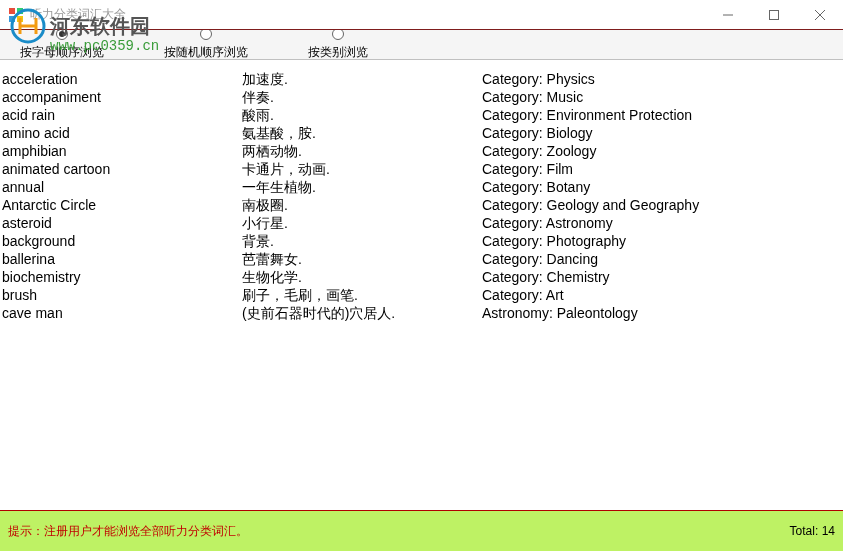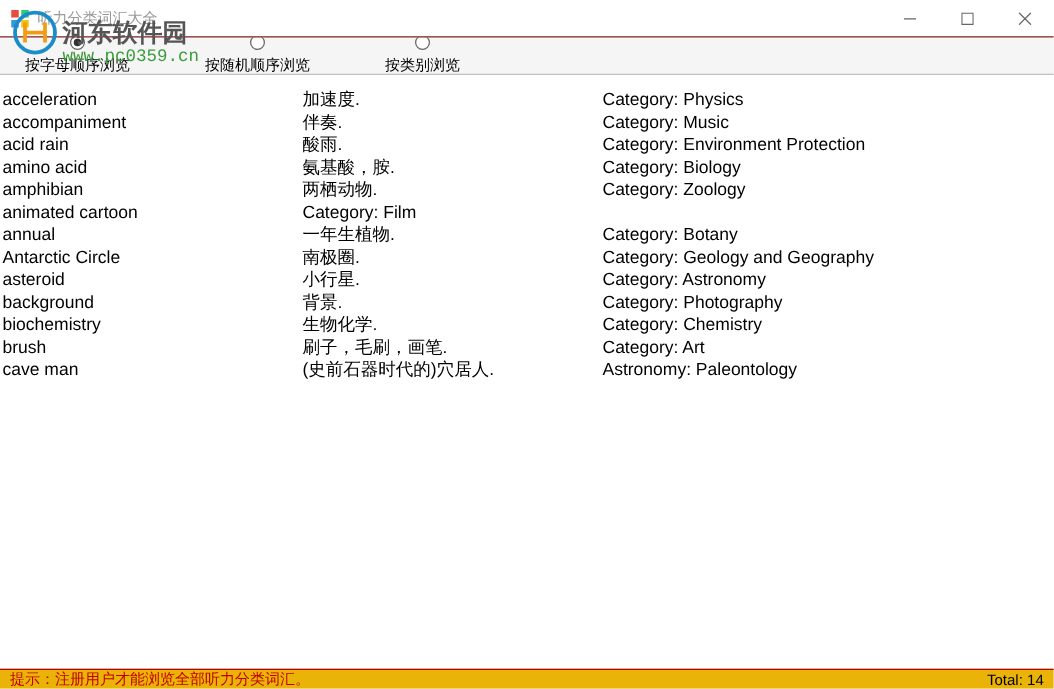--- a/index.html
+++ b/index.html
@@ -122,28 +122,28 @@
       white-space: pre;
     }
     .col-word { width: 240px; }
     .col-def { width: 240px; }
     .col-cat { flex: 1; }
     .statusbar {
       position: absolute;
       bottom: 0;
       left: 0;
       right: 0;
-      height: 16px;
+      height: 41px;
       border-top: 1px solid #b00000;
       display: flex;
       align-items: center;
       justify-content: space-between;
       padding: 0 8px;
       font-size: 12px;
-      background: #eab308;
+      background: #bef264;
     }
     .status-msg { color: #c00000; }
     .status-total { color: #000; }
   </style>
 </head>
 <body>
 
 <div class="titlebar">
   <span class="app-icon">
     <svg viewBox="0 0 16 16">
@@ -197,25 +197,26 @@
     <span>按类别浏览</span>
   </label>
 </div>
 
 <div class="content" id="vocab-container">
     <div class="vocab-row"><span class="col-word">acceleration</span><span class="col-def">加速度.</span><span class="col-cat">Category: Physics</span></div>
     <div class="vocab-row"><span class="col-word">accompaniment</span><span class="col-def">伴奏.</span><span class="col-cat">Category: Music</span></div>
     <div class="vocab-row"><span class="col-word">acid rain</span><span class="col-def">酸雨.</span><span class="col-cat">Category: Environment Protection</span></div>
     <div class="vocab-row"><span class="col-word">amino acid</span><span class="col-def">氨基酸，胺.</span><span class="col-cat">Category: Biology</span></div>
     <div class="vocab-row"><span class="col-word">amphibian</span><span class="col-def">两栖动物.</span><span class="col-cat">Category: Zoology</span></div>
-    <div class="vocab-row"><span class="col-word">animated cartoon</span><span class="col-cat">Category: Film</span></div>
+    <div class="vocab-row"><span class="col-word">animated cartoon</span><span class="col-def">卡通片，动画.</span><span class="col-cat">Category: Film</span></div>
     <div class="vocab-row"><span class="col-word">annual</span><span class="col-def">一年生植物.</span><span class="col-cat">Category: Botany</span></div>
     <div class="vocab-row"><span class="col-word">Antarctic Circle</span><span class="col-def">南极圈.</span><span class="col-cat">Category: Geology and Geography</span></div>
     <div class="vocab-row"><span class="col-word">asteroid</span><span class="col-def">小行星.</span><span class="col-cat">Category: Astronomy</span></div>
     <div class="vocab-row"><span class="col-word">background</span><span class="col-def">背景.</span><span class="col-cat">Category: Photography</span></div>
+    <div class="vocab-row"><span class="col-word">ballerina</span><span class="col-def">芭蕾舞女.</span><span class="col-cat">Category: Dancing</span></div>
     <div class="vocab-row"><span class="col-word">biochemistry</span><span class="col-def">生物化学.</span><span class="col-cat">Category: Chemistry</span></div>
     <div class="vocab-row"><span class="col-word">brush</span><span class="col-def">刷子，毛刷，画笔.</span><span class="col-cat">Category: Art</span></div>
     <div class="vocab-row"><span class="col-word">cave man</span><span class="col-def">(史前石器时代的)穴居人.</span><span class="col-cat">Astronomy: Paleontology</span></div>
   </div>
 
 <div class="statusbar">
   <span class="status-msg">提示：注册用户才能浏览全部听力分类词汇。</span>
   <span class="status-total">
     <span>Total:</span> <span>14</span>
   </span>

